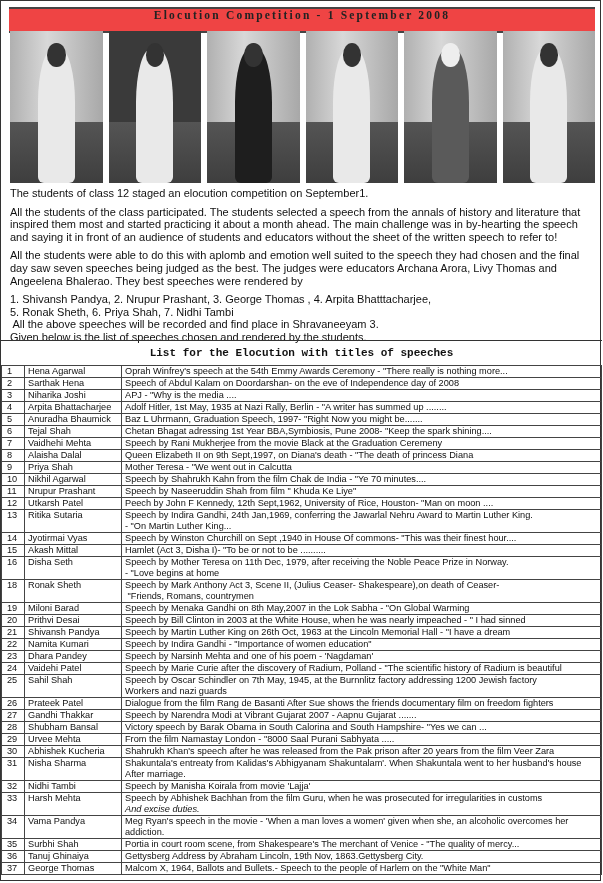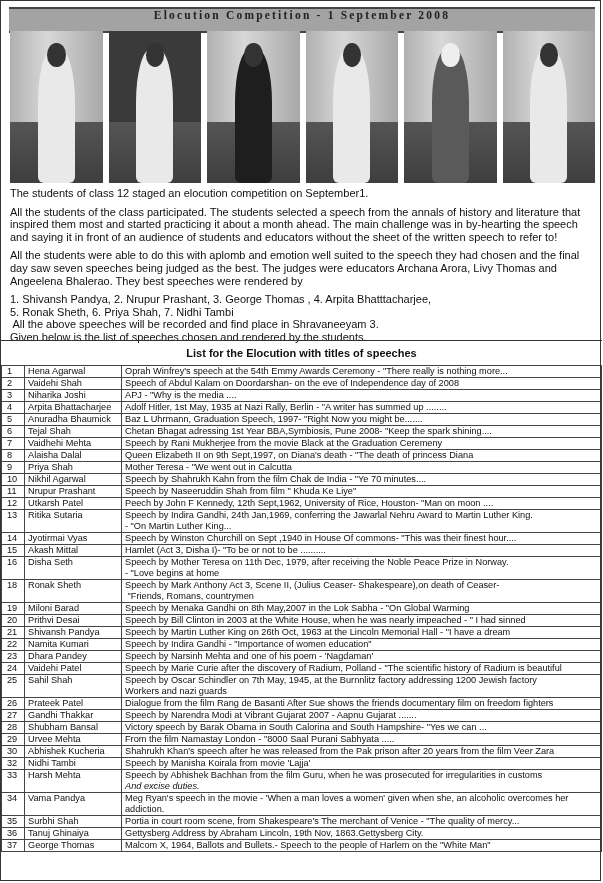--- a/index.html
+++ b/index.html
@@ -1,32 +1,32 @@
 <!DOCTYPE html>
 <html><head>
 <meta charset="utf-8">
 <style>
   html, body { margin:0; padding:0; background:#fff; }
   body { width:603px; height:883px; overflow:hidden; font-family:"Liberation Sans", sans-serif; color:#111; }
   .page { position:relative; width:601px; height:881px; border:1px solid #333; box-sizing:border-box; }
-  .banner { position:absolute; left:8px; top:6px; width:586px; height:26px; background:#a3a3a3;
+  .banner { position:absolute; left:8px; top:6px; width:586px; height:26px; background:#ef4444;
     border-top:2px solid #444; border-bottom:2px solid #444; box-sizing:border-box;
     text-align:center; font-family:"Liberation Serif", serif; font-weight:bold; font-size:11.5px;
     letter-spacing:2.2px; line-height:13px; color:#222; }
   .photos { position:absolute; left:9px; top:30px; width:585px; height:152px; display:flex; gap:6px; }
   .photo { flex:1; height:152px; background:linear-gradient(180deg,#8a8a8a 0%,#5a5a5a 50%,#3e3e3e 100%); position:relative; overflow:hidden; }
   .photo .wall { position:absolute; left:0; top:0; right:0; height:60%; background:linear-gradient(90deg,#b0b0b0,#d8d8d8 40%,#a8a8a8); }
   .photo .figure { position:absolute; left:30%; top:12%; width:40%; height:88%; background:#e9e9e9; border-radius:40% 40% 6px 6px; }
   .photo .head { position:absolute; left:40%; top:8%; width:20%; height:16%; background:#333; border-radius:50%; }
   .photo.dark .figure { background:#1e1e1e; }
   .intro { position:absolute; left:9px; top:186px; width:585px; font-size:11px; line-height:12.6px; }
   .intro p { margin:0 0 6px 0; }
   .intro .list p { margin:0; }
   .sep { position:absolute; left:0; top:339px; width:601px; border-top:1px solid #333; }
-  .tbl-title { position:absolute; left:0; top:346px; width:601px; text-align:center; font-weight:bold; font-size:11px; }
+  .tbl-title { position:absolute; left:0; top:346px; width:601px; text-align:center; font-weight:bold; font-size:11px;font-family:Liberation Mono, monospace; }
   table { position:absolute; left:0; top:364px; width:601px; border-collapse:collapse; font-size:9.2px; line-height:11px; }
   td { border:1px solid #444; padding:0 3px; vertical-align:top; white-space:nowrap; }
   td.n { width:14px; text-align:left; padding-left:5px; }
   td.name { width:90px; }
   td.sp { white-space:normal; }
 </style>
 </head>
 <body>
 
 <div class="page">
@@ -84,21 +84,21 @@
     <tbody id="rows">
         <tr>
           <td class="n">1</td>
           <td class="name">Hena Agarwal</td>
           <td class="sp">
             <div>Oprah Winfrey's speech at the 54th Emmy Awards Ceremony - "There really is nothing more...</div>
           </td>
         </tr>
         <tr>
           <td class="n">2</td>
-          <td class="name">Vaidehi Shah</td>
+          <td class="name">Sarthak Hena</td>
           <td class="sp">
             <div>Speech of Abdul Kalam on Doordarshan- on the eve of Independence day of 2008</div>
           </td>
         </tr>
         <tr>
           <td class="n">3</td>
           <td class="name">Niharika Joshi</td>
           <td class="sp">
             <div>APJ - "Why is the media ....</div>
           </td>
@@ -280,20 +280,28 @@
           <td class="name">Urvee Mehta</td>
           <td class="sp">
             <div>From the film Namastay London - "8000 Saal Purani Sabhyata .....</div>
           </td>
         </tr>
         <tr>
           <td class="n">30</td>
           <td class="name">Abhishek Kucheria</td>
           <td class="sp">
             <div>Shahrukh Khan's speech after he was released from the Pak prison after 20 years from the film Veer Zara</div>
+          </td>
+        </tr>
+        <tr>
+          <td class="n">31</td>
+          <td class="name">Nisha Sharma</td>
+          <td class="sp">
+            <div>Shakuntala's entreaty from Kalidas's Abhigyanam Shakuntalam'. When Shakuntala went to her husband's house</div>
+            <div style="white-space: pre;">After marriage.</div>
           </td>
         </tr>
         <tr>
           <td class="n">32</td>
           <td class="name">Nidhi Tambi</td>
           <td class="sp">
             <div>Speech by Manisha Koirala from movie 'Lajja'</div>
           </td>
         </tr>
         <tr>

